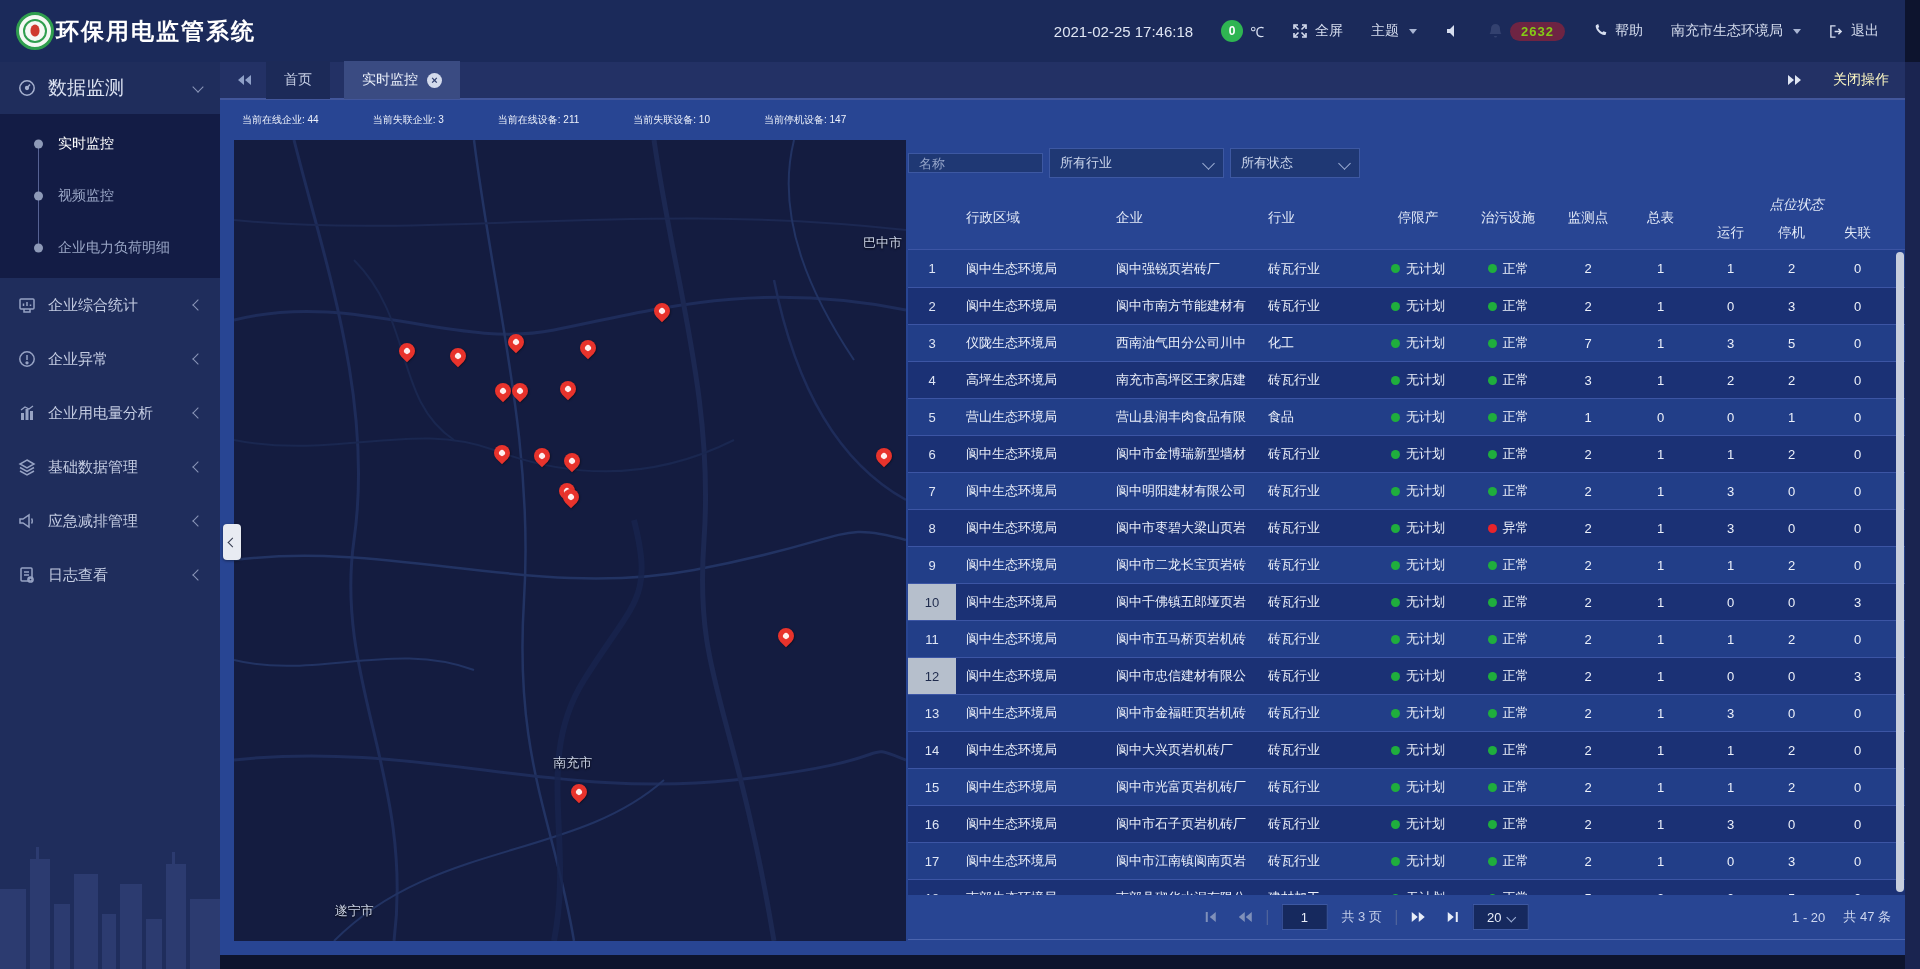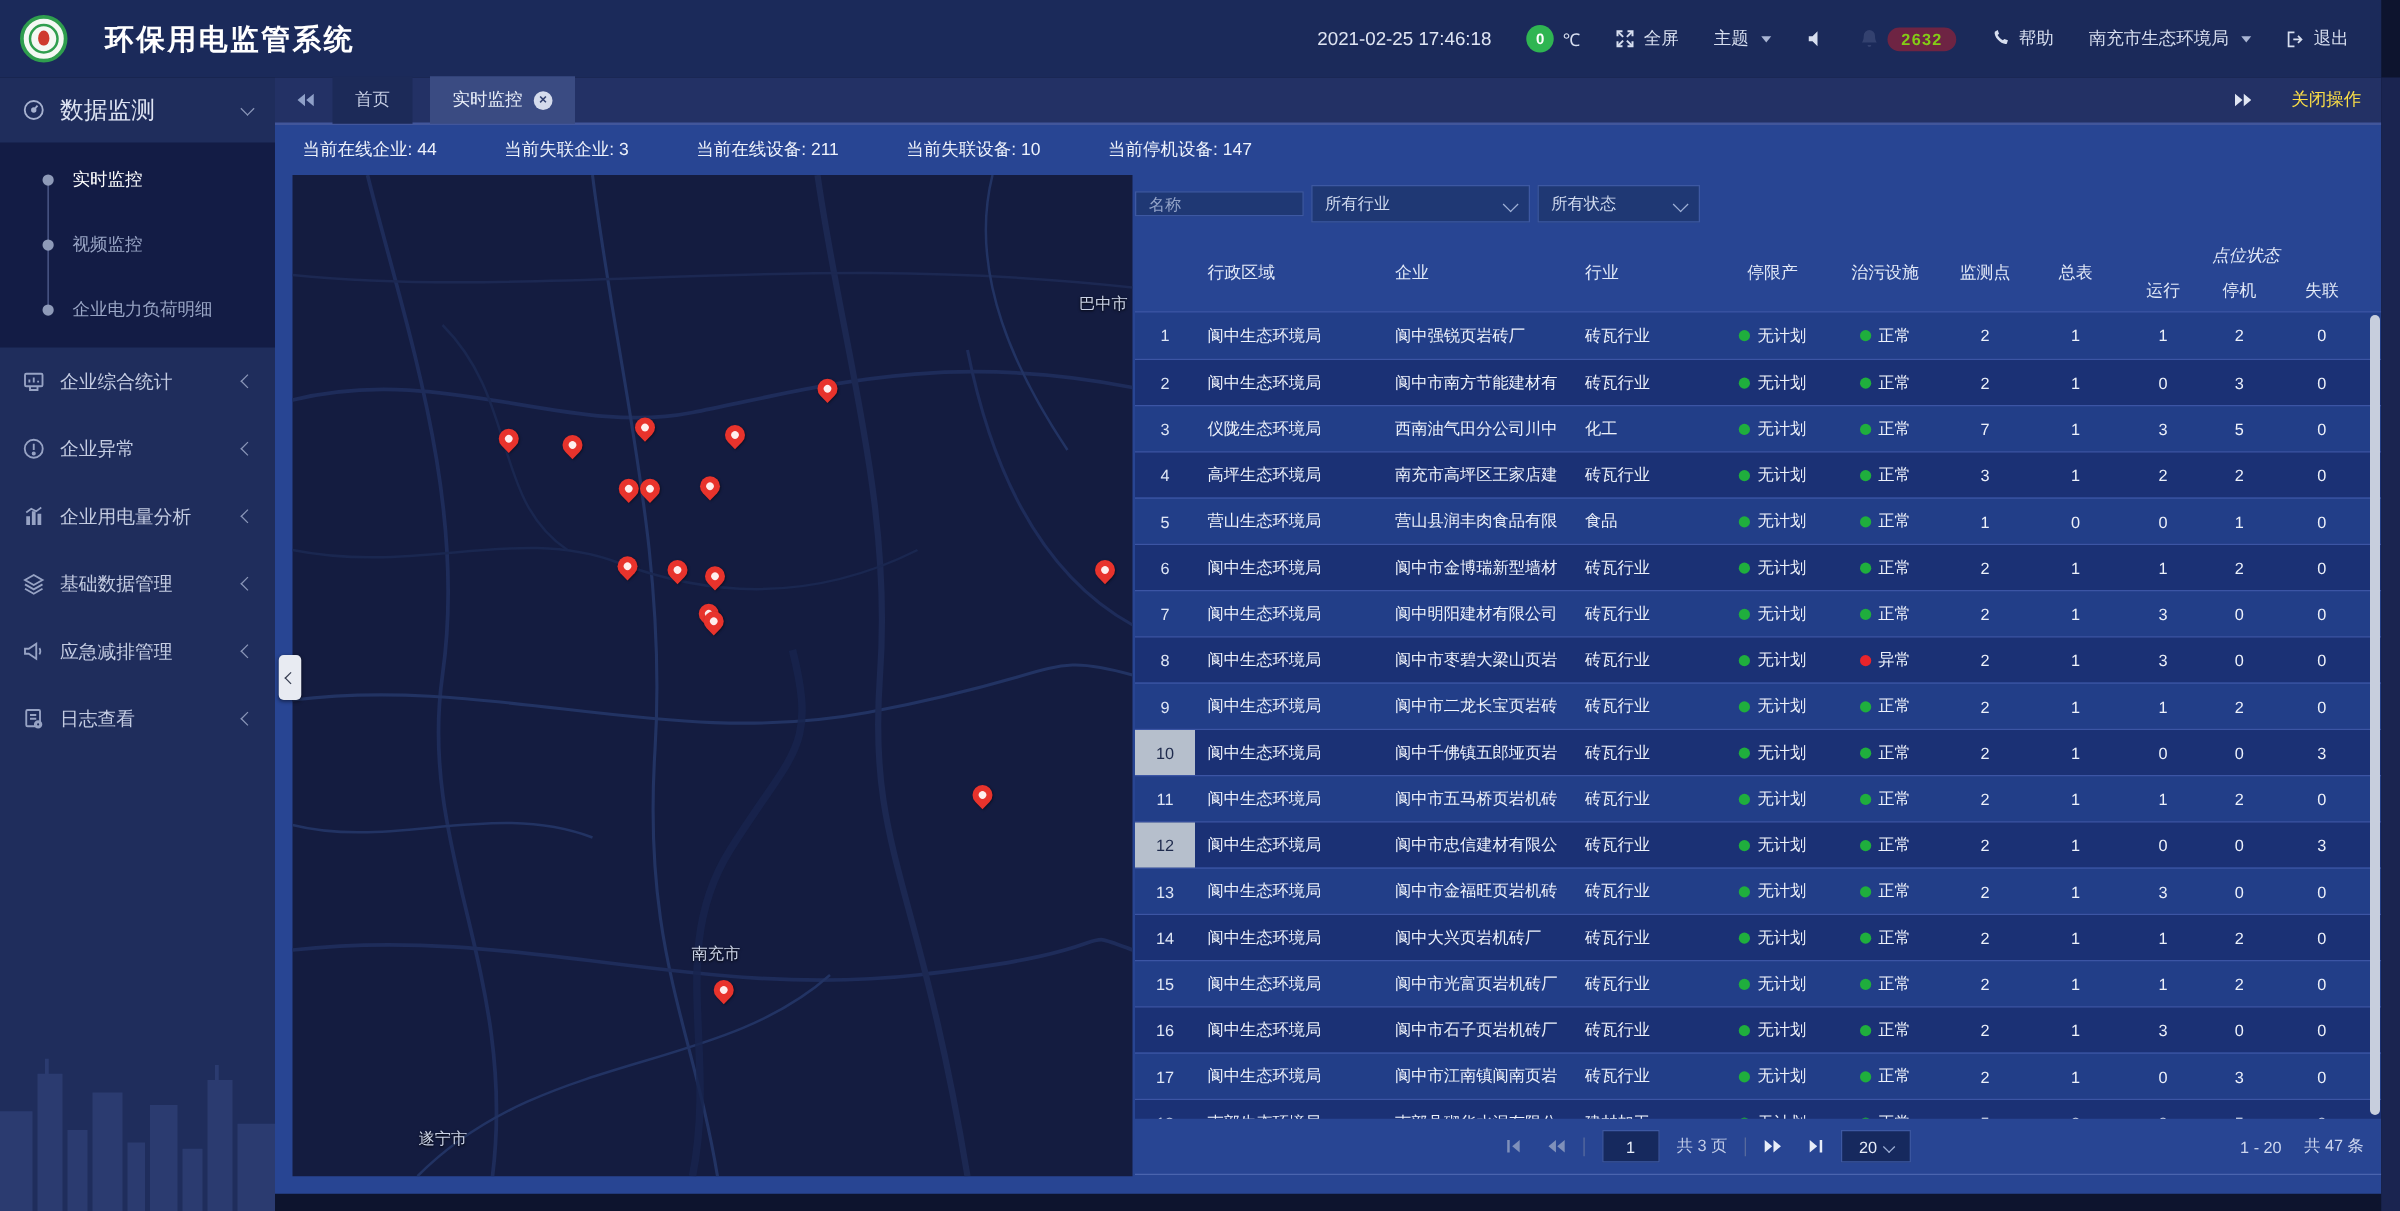--- a/index.html
+++ b/index.html
@@ -1,21 +1,21 @@
 <!DOCTYPE html>
 <html><head>
 <meta charset="utf-8">
 <style>
   html,body{margin:0;padding:0;}
   body{font-family:"Liberation Sans",sans-serif;background:#0d142e;}
   .page{position:relative;width:1920px;height:969px;overflow:hidden;background:#0d142e;}
 
   
   .apphdr{position:absolute;top:0;left:0;width:1905px;height:62px;background:#1b2a5a;display:flex;align-items:center;justify-content:space-between;padding:0 26px 0 16px;box-sizing:border-box;}
-  .brand{display:flex;align-items:center;gap:30px;}
+  .brand{display:flex;align-items:center;gap:2px;}
   .logo{width:38px;height:38px;border-radius:50%;background:#f4f8f4;border:3px solid #2f9e4e;position:relative;box-sizing:border-box;}
   .logo::before{content:"";position:absolute;inset:4px;border-radius:50%;border:2px solid #2f9e4e;}
   .logo::after{content:"";position:absolute;left:50%;top:50%;width:9px;height:12px;transform:translate(-50%,-55%);background:#cf3a2e;border-radius:50% 50% 45% 45%;}
   .apptitle{font-size:23px;font-weight:bold;color:#ffffff;letter-spacing:2px;}
   .hright{display:flex;align-items:center;gap:28px;color:#d7deef;font-size:14px;}
   .dt{font-size:15px;color:#dfe5f3;}
   .temp{display:flex;align-items:center;gap:7px;}
   .tcirc{width:22px;height:22px;border-radius:50%;background:#2fb552;color:#fff;font-size:12px;font-weight:bold;display:flex;align-items:center;justify-content:center;}
   .hbtn{display:flex;align-items:center;gap:7px;cursor:pointer;white-space:nowrap;}
   .caret{width:0;height:0;border-left:4px solid transparent;border-right:4px solid transparent;border-top:5px solid #a9b5d3;margin-left:3px;}
@@ -35,25 +35,25 @@
   .chev{width:7px;height:7px;border-left:1.6px solid #8a96b8;border-bottom:1.6px solid #8a96b8;display:inline-block;}
   .chev.down{transform:rotate(-45deg);margin-top:-3px;}
   .chev.left{transform:rotate(45deg);}
   .skyline{position:absolute;bottom:0;left:0;opacity:.3;}
 
   
   .tabbar{position:absolute;top:62px;left:220px;width:1685px;height:38px;background:#233165;border-bottom:2px solid #42569b;display:flex;align-items:center;box-sizing:border-box;padding:0 16px;gap:14px;}
   .tab{height:38px;display:flex;align-items:center;padding:0 18px;font-size:14px;color:#c6cee4;background:#1c2a58;cursor:pointer;gap:9px;}
   .tab.active{background:#3a4b82;color:#eaeff9;}
   .xcirc{width:15px;height:15px;border-radius:50%;background:#d4dbec;color:#31406f;font-size:11px;line-height:15px;text-align:center;font-weight:bold;}
-  .tab-right{margin-left:auto;display:flex;align-items:center;gap:30px;color:#fde047;font-size:14px;}
+  .tab-right{margin-left:auto;display:flex;align-items:center;gap:30px;color:#fef9c3;font-size:14px;}
 
   
   .content{position:absolute;top:100px;left:220px;width:1685px;height:855px;background:#284593;}
-  .stats{height:40px;display:flex;align-items:center;padding-left:22px;gap:54px;color:#eef2fb;font-size:14px;}
+  .stats{height:40px;display:flex;align-items:center;padding-left:22px;gap:54px;color:#eef2fb;font-size:10px;}
 
   
   .map{position:absolute;left:14px;top:40px;width:672px;height:801px;background:#141c40;}
   .map svg.roads{position:absolute;left:0;top:0;}
   .pin{position:absolute;width:16px;height:16px;margin:-11px 0 0 -8px;background:#e8332c;border-radius:50% 50% 50% 0;transform:rotate(-45deg);box-shadow:0 1px 2px rgba(0,0,0,.45);cursor:pointer;}
   .pin::after{content:"";position:absolute;left:5px;top:5px;width:6px;height:6px;border-radius:50%;background:#ffffff;opacity:.92;}
   .maplabel{position:absolute;color:#cbd3e6;font-size:13px;text-shadow:0 1px 2px #000;transform:translate(-50%,-50%);white-space:nowrap;}
   .maphandle{position:absolute;left:-11px;top:48%;width:18px;height:36px;background:#e8ebf2;border-radius:4px;display:flex;align-items:center;justify-content:center;cursor:pointer;box-shadow:0 1px 3px rgba(0,0,0,.4);}
   .maphandle .chev{border-color:#333a4e;width:6px;height:6px;}
 

